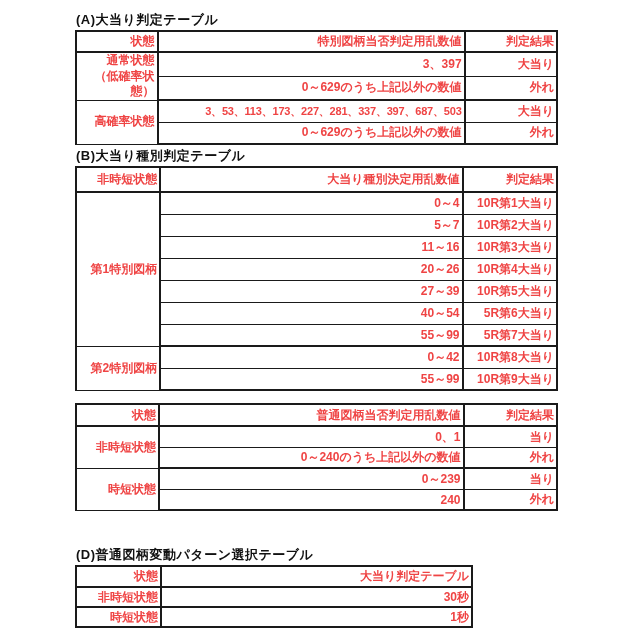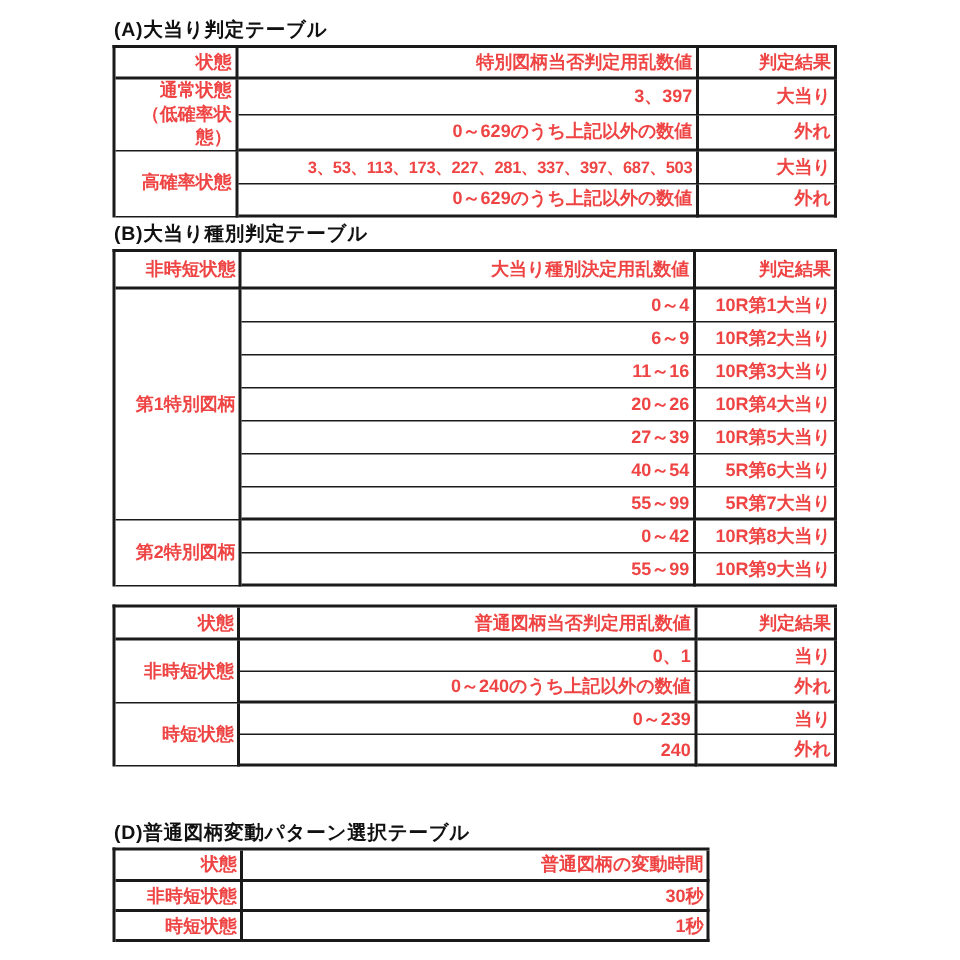--- a/index.html
+++ b/index.html
@@ -123,21 +123,21 @@
         <th>非時短状態</th>
         <th>大当り種別決定用乱数値</th>
         <th>判定結果</th>
       </tr>
       <tr class="thin">
         <td class="state" rowspan="7">第1特別図柄</td>
         <td>0～4</td>
         <td>10R第1大当り</td>
       </tr>
       <tr class="thin">
-        <td>6～9</td>
+        <td>5～7</td>
         <td>10R第2大当り</td>
       </tr>
       <tr class="thin">
         <td>11～16</td>
         <td>10R第3大当り</td>
       </tr>
       <tr class="thin">
         <td>20～26</td>
         <td>10R第4大当り</td>
       </tr>
@@ -204,21 +204,21 @@
   <div class="section sec-d">
     <div class="title">(D)普通図柄変動パターン選択テーブル</div>
     <table class="tbl tbl-d">
       <colgroup>
           <col style="width:85px">
           <col style="width:311px">
         </colgroup>
       <tbody>
           <tr class="head">
         <th>状態</th>
-        <th>普通図柄の変動時間</th>
+        <th>大当り判定テーブル</th>
       </tr>
       <tr>
         <td>非時短状態</td>
         <td>30秒</td>
       </tr>
       <tr>
         <td>時短状態</td>
         <td>1秒</td>
       </tr>
     </tbody>

